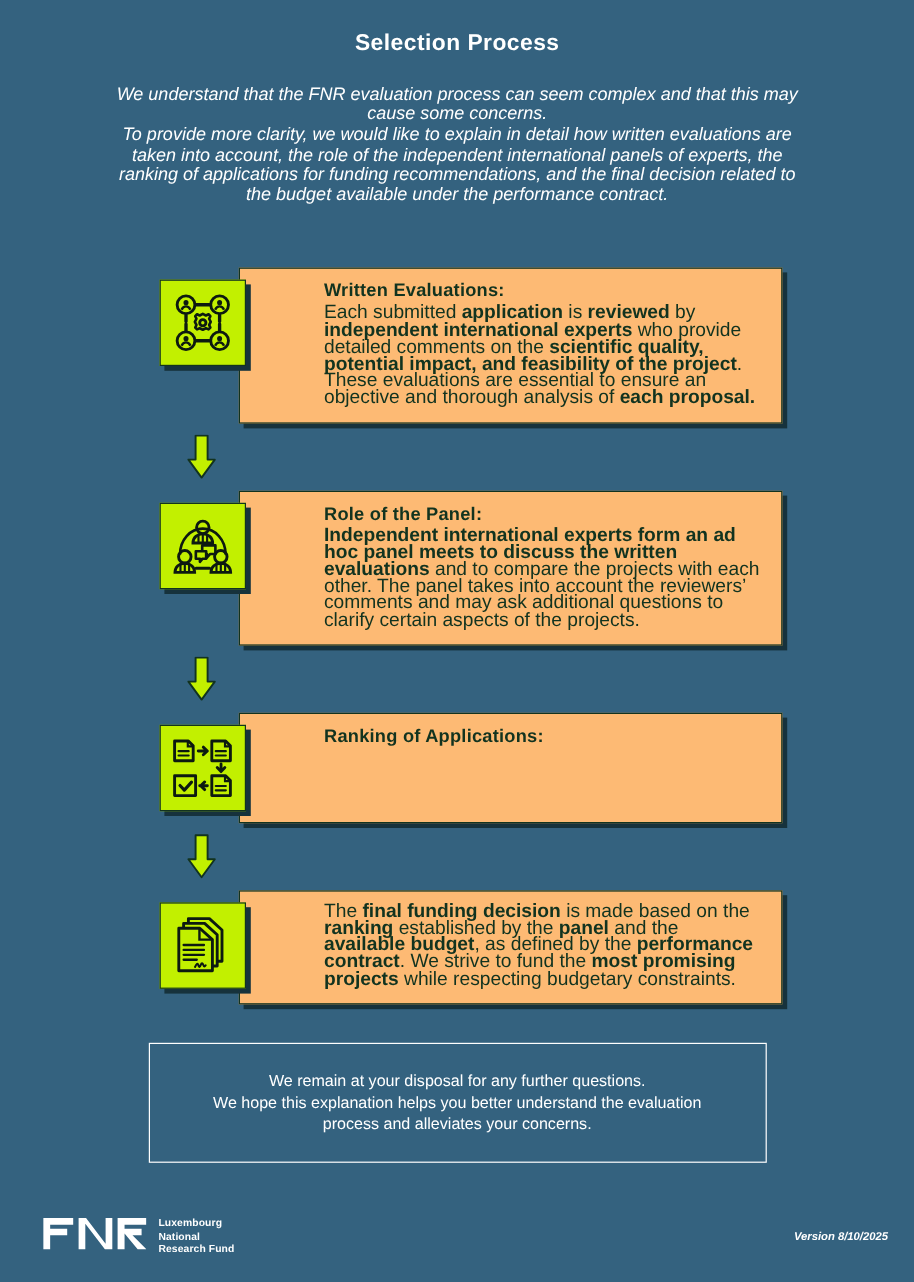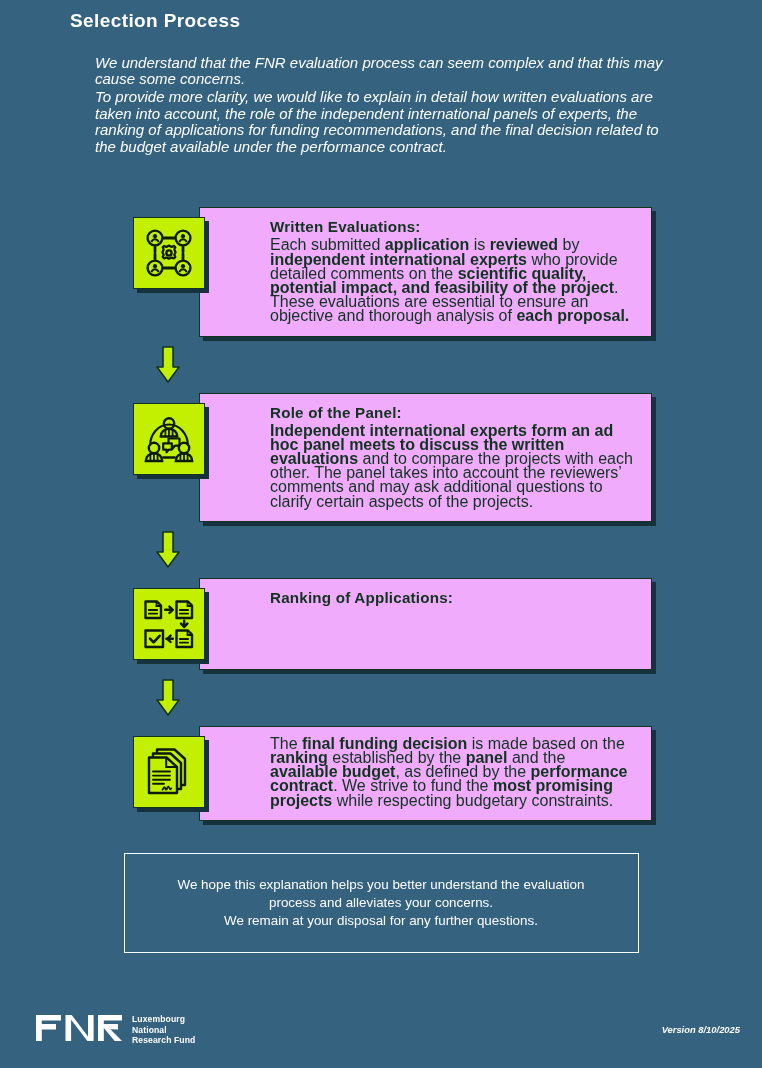--- a/index.html
+++ b/index.html
@@ -10,21 +10,22 @@
   }
   body {
     background: #34627f;
     font-family: "Liberation Sans", sans-serif;
     color: #ffffff;
     position: relative;
   }
 
   
   .header {
-    padding: 10px 70px 0 70px;
+    padding: 26px 70px 0 70px;
+    text-align: center;
   }
   .page-title {
     font-size: 19px;
     font-weight: bold;
     letter-spacing: 0.4px;
     line-height: 1.2;
   }
   .intro {
     margin-top: 22px;
     font-style: italic;
@@ -61,21 +62,21 @@
     justify-content: center;
     margin-top: 10px;
   }
   .icon-tile svg { display: block; }
 
   .card {
     position: relative;
     z-index: 1;
     margin-left: -6px;
     flex: 1;
-    background: #f0abfc;
+    background: #fdba74;
     border: 1.5px solid #12331f;
     box-shadow: 4px 4px 0 0 #16323c;
     padding: 10px 16px 12px 70px;
     min-height: 92px;
     color: #12331f;
   }
   .card-title {
     font-size: 15.2px;
     font-weight: bold;
     letter-spacing: 0.2px;
@@ -259,22 +260,22 @@
       </svg>
     </div>
     <div class="card">
       <div class="card-body">The <b>final funding decision</b> is made based on the <b>ranking</b> established by the <b>panel</b> and the <b>available budget</b>, as defined by the <b>performance contract</b>. We strive to fund the <b>most promising projects</b> while respecting budgetary constraints.</div>
     </div>
   </div>
 
 </div>
 
 <div class="conclusion">
+  <p>We remain at your disposal for any further questions.</p>
   <p>We hope this explanation helps you better understand the evaluation process and alleviates your concerns.</p>
-  <p>We remain at your disposal for any further questions.</p>
 </div>
 
 <div class="footer">
   <div class="logo">
     <span>
       <svg width="86" height="34" viewBox="0 0 86 34" fill="#ffffff">
         <path d="M0 4h25v5.6H5.8v3.4H20v5.4H5.8V30H0z"></path>
         <path d="M29.5 4h6.2L52 25.4V4h5.6v26h-6.2L35.1 8.7V30h-5.6z"></path>
         <path d="M62 4h24v5.6H67.8v3.4H82v5.4l-7.6-.1L86 30h-7.3l-10.9-13V30H62z"></path>
       </svg>

